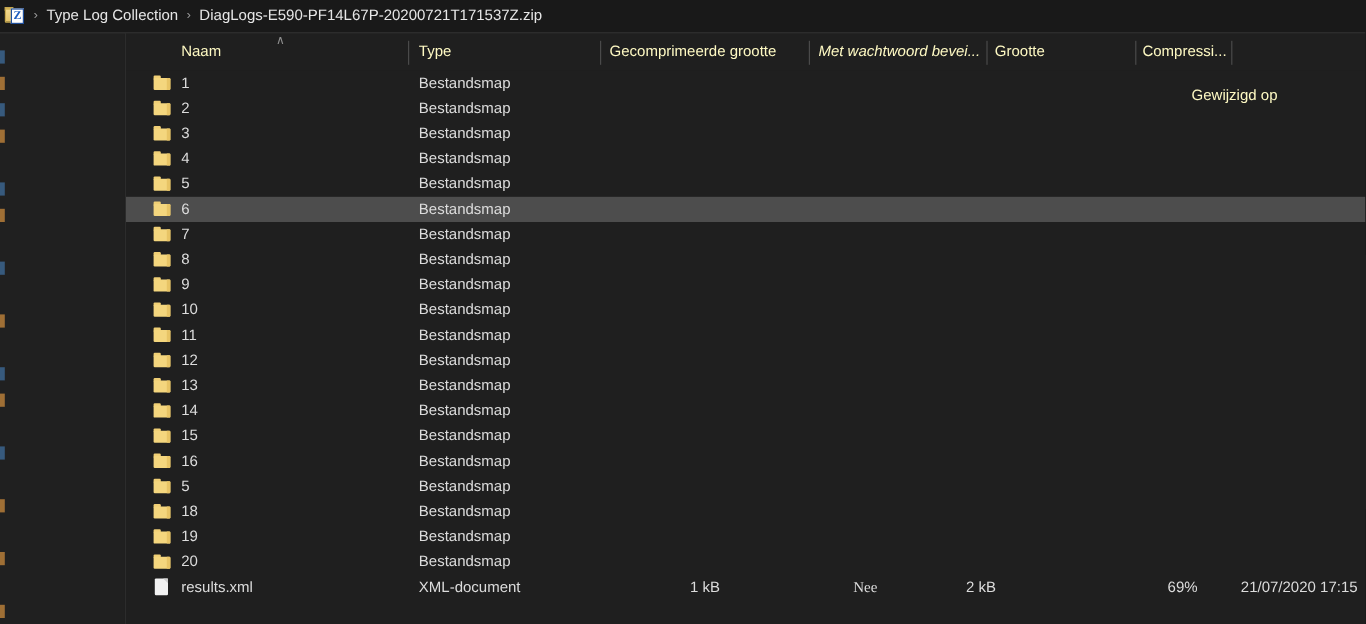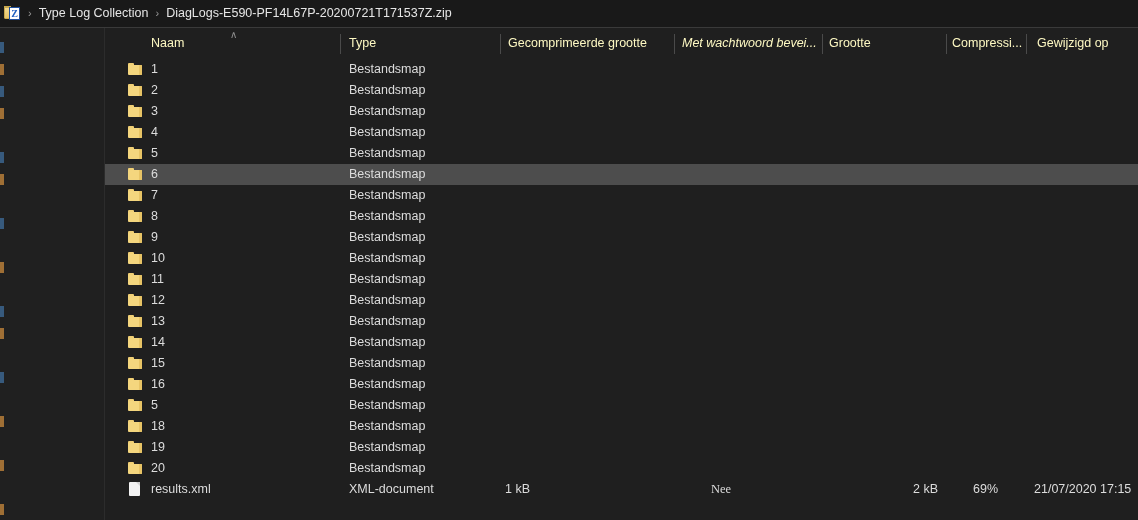--- a/index.html
+++ b/index.html
@@ -175,23 +175,23 @@
     top: 0;
     height: 21px;
     line-height: 21px;
     font-size: 12.5px;
     color: #dcdcdc;
     white-space: nowrap;
     overflow: hidden;
   }
   .c-name   { left: 46px; }
   .c-type   { left: 244px; }
-  .c-csize  { left: 400px; width: 165px; text-align: left; }
+  .c-csize  { left: 400px; width: 165px; text-align: center; }
   .c-prot   { left: 606px; font-family: Liberation Serif, serif; }
-  .c-size   { left: 700px; width: 133px; text-align: right; }
+  .c-size   { left: 700px; width: 133px; }
   .c-ratio  { left: 847px; margin-left: 21px; }
   .c-date   { left: 929px; }
 
   
   .icon-wrap {
     position: absolute;
     left: 20px; top: 0;
     width: 20px; height: 21px;
   }
   .folder-ico {
@@ -280,21 +280,21 @@
         <div class="hcell" style="left: 244px;">Type</div>
         <div class="hdiv" style="left: 395px;"></div>
         <div class="hcell" style="left: 403px;">Gecomprimeerde grootte</div>
         <div class="hdiv" style="left: 569px;"></div>
         <div class="hcell" style="left: 577px; font-style: italic;">Met wachtwoord bevei...</div>
         <div class="hdiv" style="left: 717px;"></div>
         <div class="hcell" style="left: 724px;">Grootte</div>
         <div class="hdiv" style="left: 841px;"></div>
         <div class="hcell" style="left: 847px;">Compressi...</div>
         <div class="hdiv" style="left: 921px;"></div>
-        <div class="hcell" style="left: 932px;">Gewijzigd op</div>
+        <div class="hcell" style="left: 888px; margin-top: 36px;">Gewijzigd op</div>
       </div>
 
     <div class="rows">
         <div class="row">
           <div class="icon-wrap">
             <div class="folder-ico">
               <div class="f-tab"></div>
               <div class="f-body"></div>
               <div class="f-shadow"></div>
             </div>

